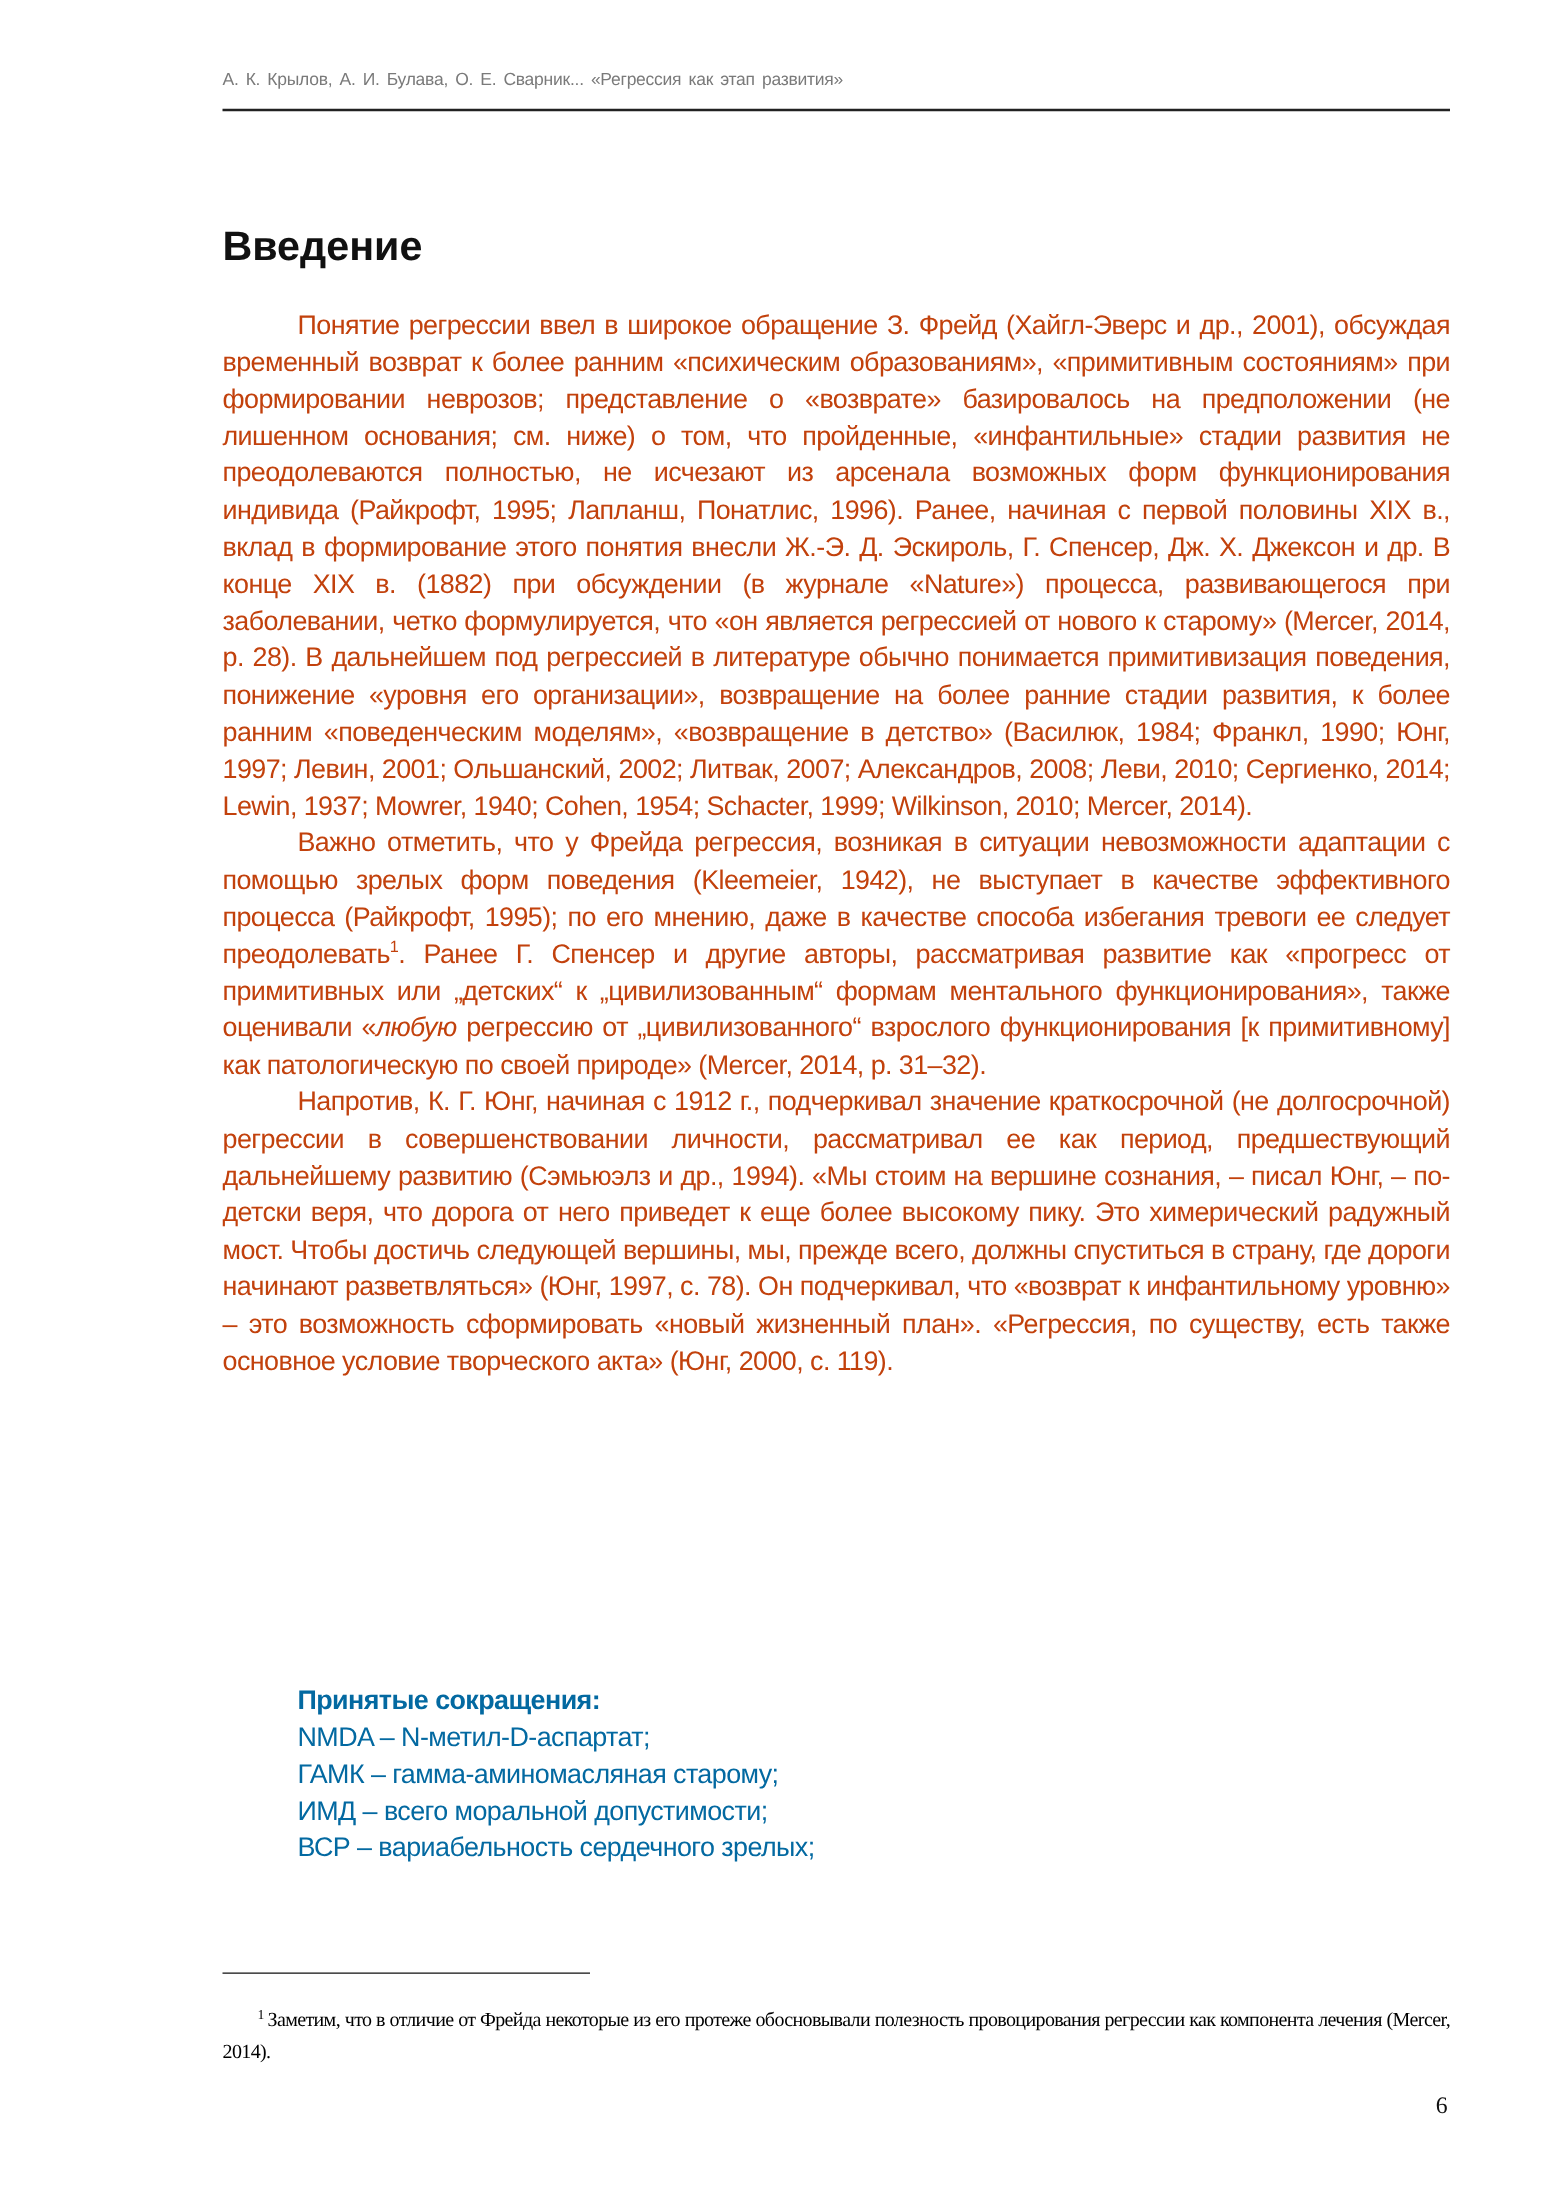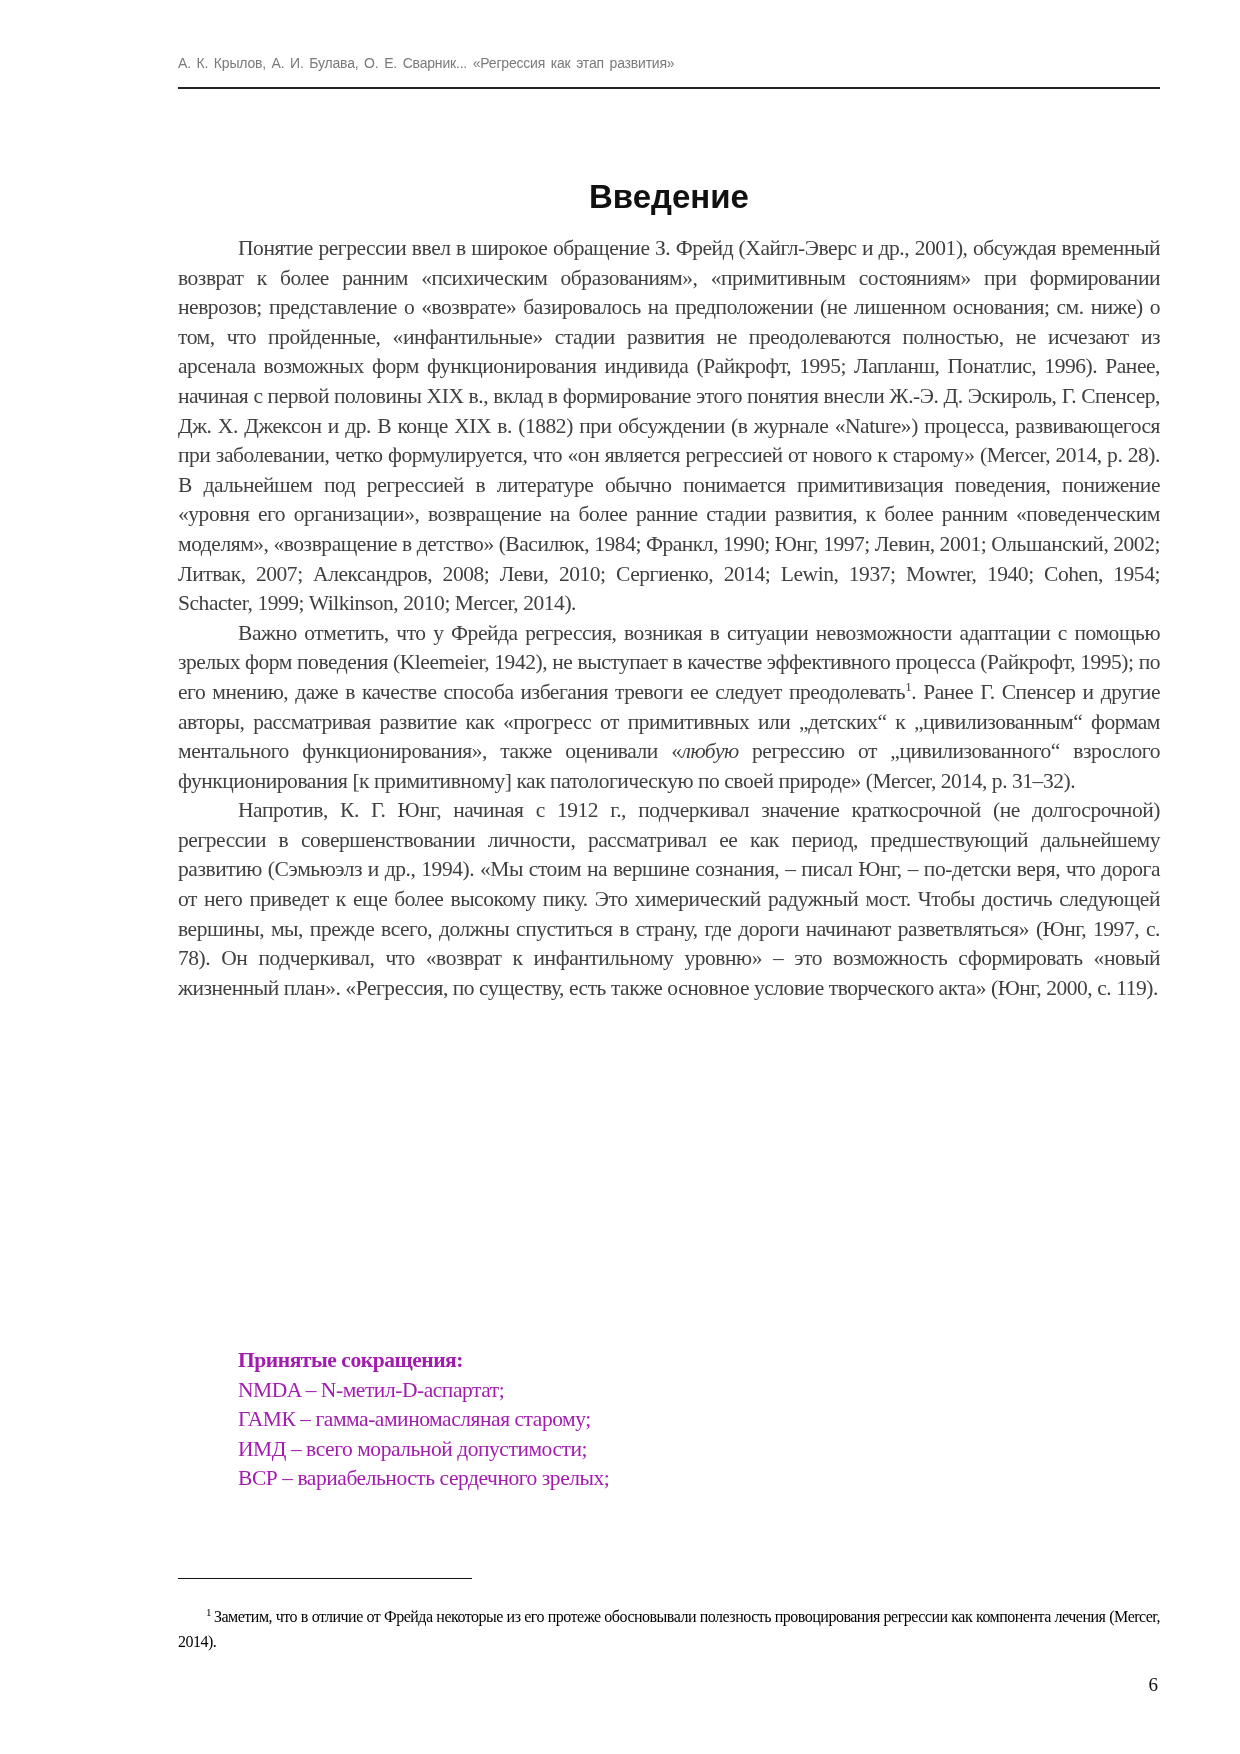--- a/index.html
+++ b/index.html
@@ -9,35 +9,35 @@
   .running-head {
     position: absolute; left: 178px; top: 55px;
     font-family: "Liberation Sans", sans-serif; font-size: 14px; color: #7a7a7a;
     letter-spacing: -0.2px; word-spacing: 2px; white-space: nowrap;
   }
   .head-rule {
     position: absolute; left: 178px; top: 87px; width: 982px; height: 0;
     border-top: 2px solid #222;
   }
   .section-title {
-    position: absolute; left: 178px; width: 982px; top: 178px; text-align: center;
+    position: absolute; left: 178px; width: 982px; top: 178px; text-align: left;
     font-family: "Liberation Sans", sans-serif; font-weight: bold; font-size: 33px; color: #111;
   }
   .body-text {
-    position: absolute; left: 178px; top: 234px; width: 982px;
-    font-family: Liberation Serif, serif; font-size: 21.5px; line-height: 29.6px; color: #404040;
+    position: absolute; left: 178px; top: 246px; width: 982px;
+    font-family: Liberation Sans, sans-serif; font-size: 21.5px; line-height: 29.6px; color: #c2410c;
     text-align: justify; letter-spacing: -0.45px;
   }
   .body-text p { margin: 0; text-indent: 60px; }
   .body-text sup { font-size: 13px; line-height: 0; vertical-align: super; }
   .body-text em { font-style: italic; }
 
   .abbr-block {
     position: absolute; left: 238px; top: 1346px;
-    font-family: Liberation Serif, serif; font-size: 21.5px; line-height: 29.6px; color: #a21caf;
+    font-family: Liberation Sans, sans-serif; font-size: 21.5px; line-height: 29.6px; color: #0369a1;
     letter-spacing: -0.45px;
   }
   .abbr-heading { font-weight: bold; }
   .abbr-item { white-space: nowrap; }
 
   .fn-rule {
     position: absolute; left: 178px; top: 1578px; width: 294px; height: 0;
     border-top: 1.5px solid #111;
   }
   .footnote {

